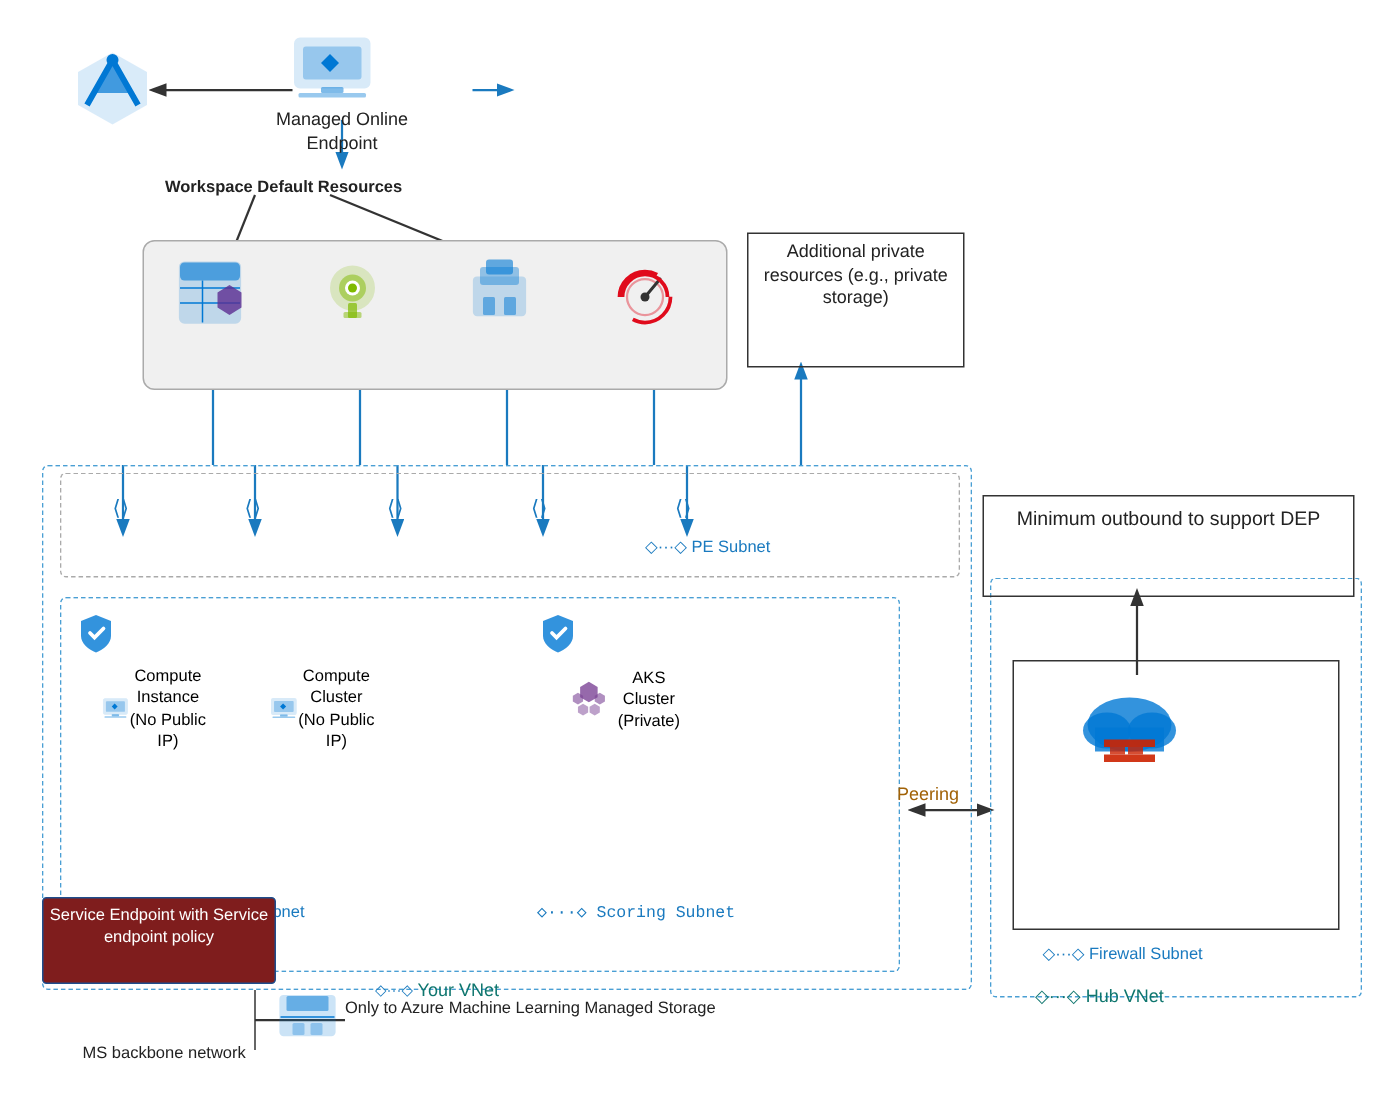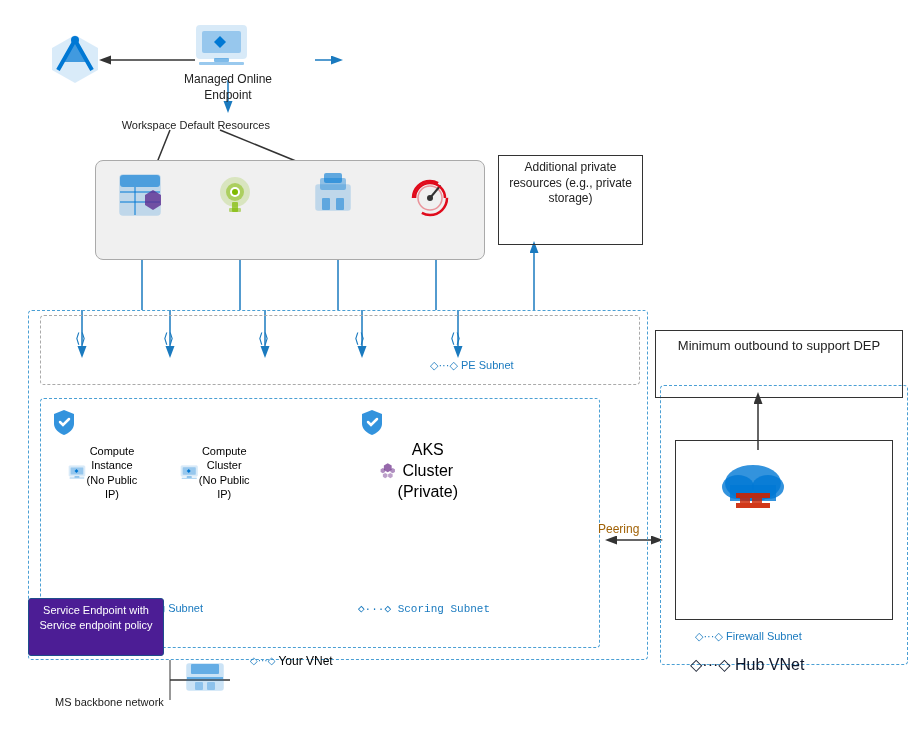--- a/index.html
+++ b/index.html
@@ -153,21 +153,21 @@
       <rect x="3" y="8" width="49" height="32" rx="3" fill="#0078d4" opacity="0.15" stroke="#0078d4" stroke-width="2"></rect>
       <rect x="8" y="13" width="39" height="22" rx="2" fill="#0078d4" opacity="0.3"></rect>
       <path d="M20,24 L26,18 L32,24 L26,30 Z" fill="#0078d4"></path>
       <rect x="20" y="40" width="15" height="4" rx="1" fill="#0078d4" opacity="0.5"></rect>
       <rect x="5" y="44" width="45" height="3" rx="1" fill="#0078d4" opacity="0.4"></rect>
     </svg>
   </div>
   <div class="label" style="left:178px; top:72px; width:100px;">Managed Online
 Endpoint</div>
 
-  <div class="label" style="left:110px; top:118px; width:160px; font-size:11px; text-align:right;">Workspace Default Resources</div>
+  <div class="label" style="left:110px; top:118px; width:160px; font-size:11px; text-align:left;font-weight:bold;">Workspace Default Resources</div>
 
   <div class="box-gray" style="left:95px; top:160px; width:390px; height:100px;"></div>
 
   <div class="icon-container" style="left:115px; top:170px; width:60px;">
     <svg width="50" height="50" viewBox="0 0 50 50">
       <rect x="5" y="5" width="40" height="40" rx="3" fill="#0078d4" opacity="0.2" stroke="#0078d4" stroke-width="1.5"></rect>
       <rect x="5" y="5" width="40" height="12" rx="3" fill="#0078d4" opacity="0.6"></rect>
       <line x1="5" y1="22" x2="45" y2="22" stroke="#0078d4" stroke-width="1"></line>
       <line x1="5" y1="32" x2="45" y2="32" stroke="#0078d4" stroke-width="1"></line>
       <line x1="20" y1="17" x2="20" y2="45" stroke="#0078d4" stroke-width="1"></line>
@@ -208,21 +208,21 @@
   </div>
 
   <div class="box-solid" style="left:498px; top:155px; width:145px; height:90px;"></div>
   <div class="label" style="left:498px; top:160px; width:145px; font-size:12px;">Additional private
 resources
 (e.g., private storage)</div>
 
   <div class="box-dashed" style="left:28px; top:310px; width:620px; height:350px;"></div>
 
   <div style="position:absolute; left:250px; top:650px;">
-    <span class="subnet-label" style="font-size:12px; color:#000000;">Your VNet</span>
+    <span class="subnet-label" style="font-size:12px; color:#0f766e;">Your VNet</span>
   </div>
 
   <div style="position:absolute; left:430px; top:355px;">
     <span style="font-size:11px; color:#1a7abf;">◇···◇ PE Subnet</span>
   </div>
 
   <div class="box-dashed" style="left:40px; top:315px; width:600px; height:70px; border-color:#aaa;"></div>
 
   <div style="position:absolute; left:75px; top:330px; font-size:14px; color:#1a7abf;">⟨⟩</div>
   <div style="position:absolute; left:163px; top:330px; font-size:14px; color:#1a7abf;">⟨⟩</div>
@@ -273,56 +273,58 @@
   <div class="icon-container" style="left:378px; top:438px; width:80px;">
 
     <svg width="60" height="55" viewBox="0 0 60 55">
 
       <polygon points="30,5 42,12 42,26 30,33 18,26 18,12" fill="#7c4496" opacity="0.8"></polygon>
       <polygon points="15,20 22,24 22,32 15,36 8,32 8,24" fill="#7c4496" opacity="0.6"></polygon>
       <polygon points="45,20 52,24 52,32 45,36 38,32 38,24" fill="#7c4496" opacity="0.6"></polygon>
       <polygon points="22,35 29,39 29,47 22,51 15,47 15,39" fill="#7c4496" opacity="0.5"></polygon>
       <polygon points="38,35 45,39 45,47 38,51 31,47 31,39" fill="#7c4496" opacity="0.5"></polygon>
     </svg>
-    <div style="font-size:16px; text-align:center; margin-top:2px; line-height:1.3;">AKS Cluster
+    <div style="font-size:11px; text-align:center; margin-top:2px; line-height:1.3;">AKS Cluster
 (Private)</div>
   </div>
 
   <div style="position:absolute; left:95px; top:598px;">
     <span style="font-size:11px; color:#1a7abf;">◇···◇ Training Subnet</span>
   </div>
 
   <div style="position:absolute; left:358px; top:598px;">
     <span style="font-size:11px; color:#1a7abf;font-family:Liberation Mono, monospace;">◇···◇ Scoring Subnet</span>
   </div>
 
-  <div style="position:absolute; left:28px; top:598px; width:136px; height:58px; background:#4c1d95; border:1.5px solid #1e4d8c; border-radius:3px;">
+  <div style="position:absolute; left:28px; top:598px; width:156px; height:58px; background:#7f1d1d; border:1.5px solid #1e4d8c; border-radius:3px;">
     <div style="color:#fff; font-size:11px; text-align:center; padding:4px; line-height:1.4;">Service Endpoint
 with  Service
 endpoint policy</div>
   </div>
 
   <div class="label" style="left:55px; top:695px; font-size:11px; text-align:center;">MS backbone
 network</div>
 
   <div style="position:absolute; left:185px; top:660px;">
     <svg width="40" height="38" viewBox="0 0 40 38">
       <rect x="2" y="4" width="36" height="26" rx="2" fill="#0078d4" opacity="0.2" stroke="#0078d4" stroke-width="1.5"></rect>
       <rect x="6" y="4" width="28" height="10" rx="1" fill="#0078d4" opacity="0.5"></rect>
       <line x1="2" y1="18" x2="38" y2="18" stroke="#0078d4" stroke-width="1"></line>
       <rect x="10" y="22" width="8" height="8" rx="1" fill="#0078d4" opacity="0.3"></rect>
       <rect x="22" y="22" width="8" height="8" rx="1" fill="#0078d4" opacity="0.3"></rect>
     </svg>
   </div>
 
+  <div class="label" style="left:230px; top:665px; font-size:11px; text-align:left;">Only to Azure Machine
+Learning Managed Storage</div>
 
   <div class="box-dashed" style="left:660px; top:385px; width:248px; height:280px;"></div>
 
   <div style="position:absolute; left:690px; top:655px;">
-    <span style="font-size:16px; color:#0f172a;">◇···◇ Hub VNet</span>
+    <span style="font-size:12px; color:#0f766e;">◇···◇ Hub VNet</span>
   </div>
 
   <div class="box-solid" style="left:675px; top:440px; width:218px; height:180px;"></div>
 
   <div style="position:absolute; left:695px; top:610px;margin-top:16px;">
     <span style="font-size:11px; color:#1a7abf;">◇···◇ Firewall Subnet</span>
   </div>
 
   <div class="icon-container" style="left:718px; top:455px; width:80px;">
 

